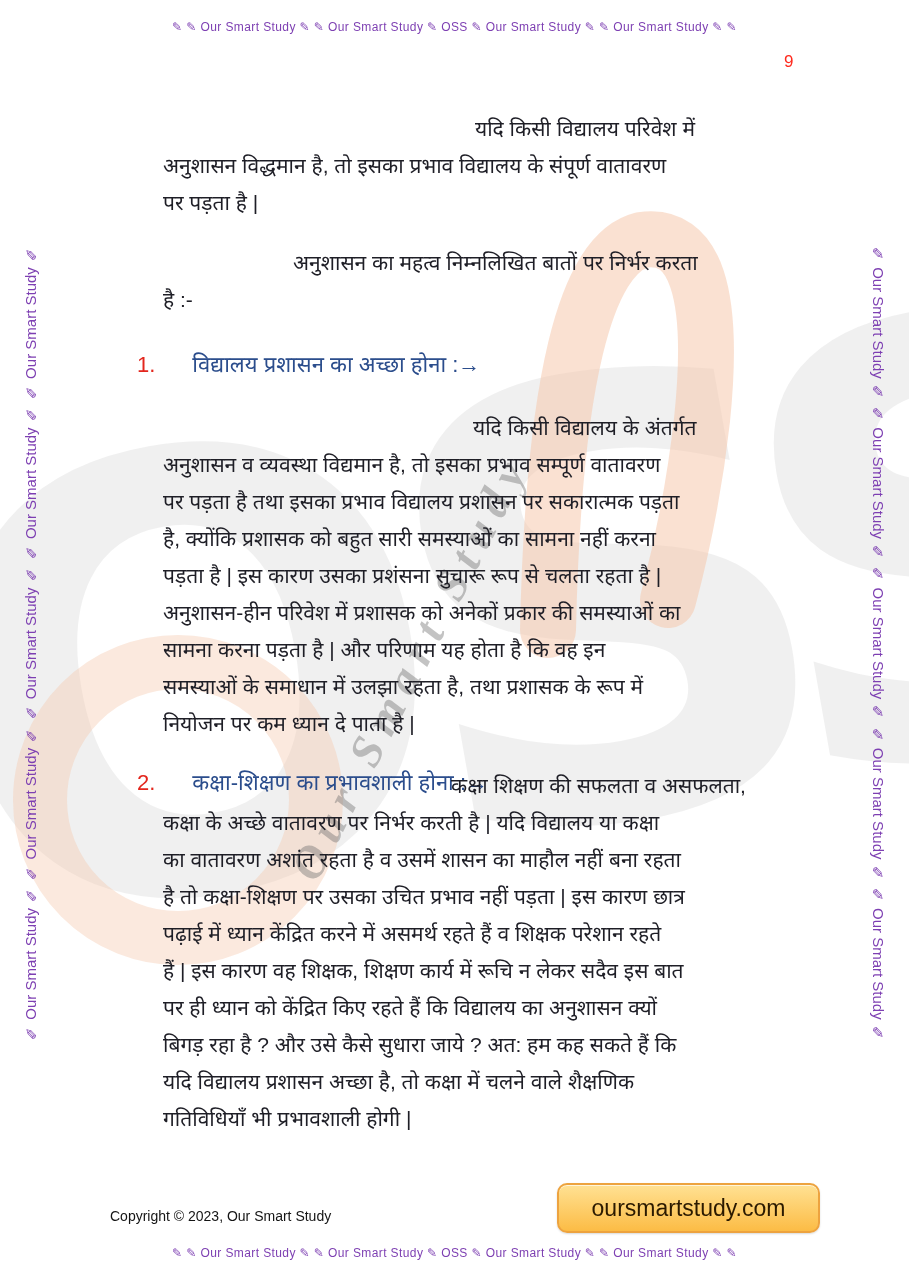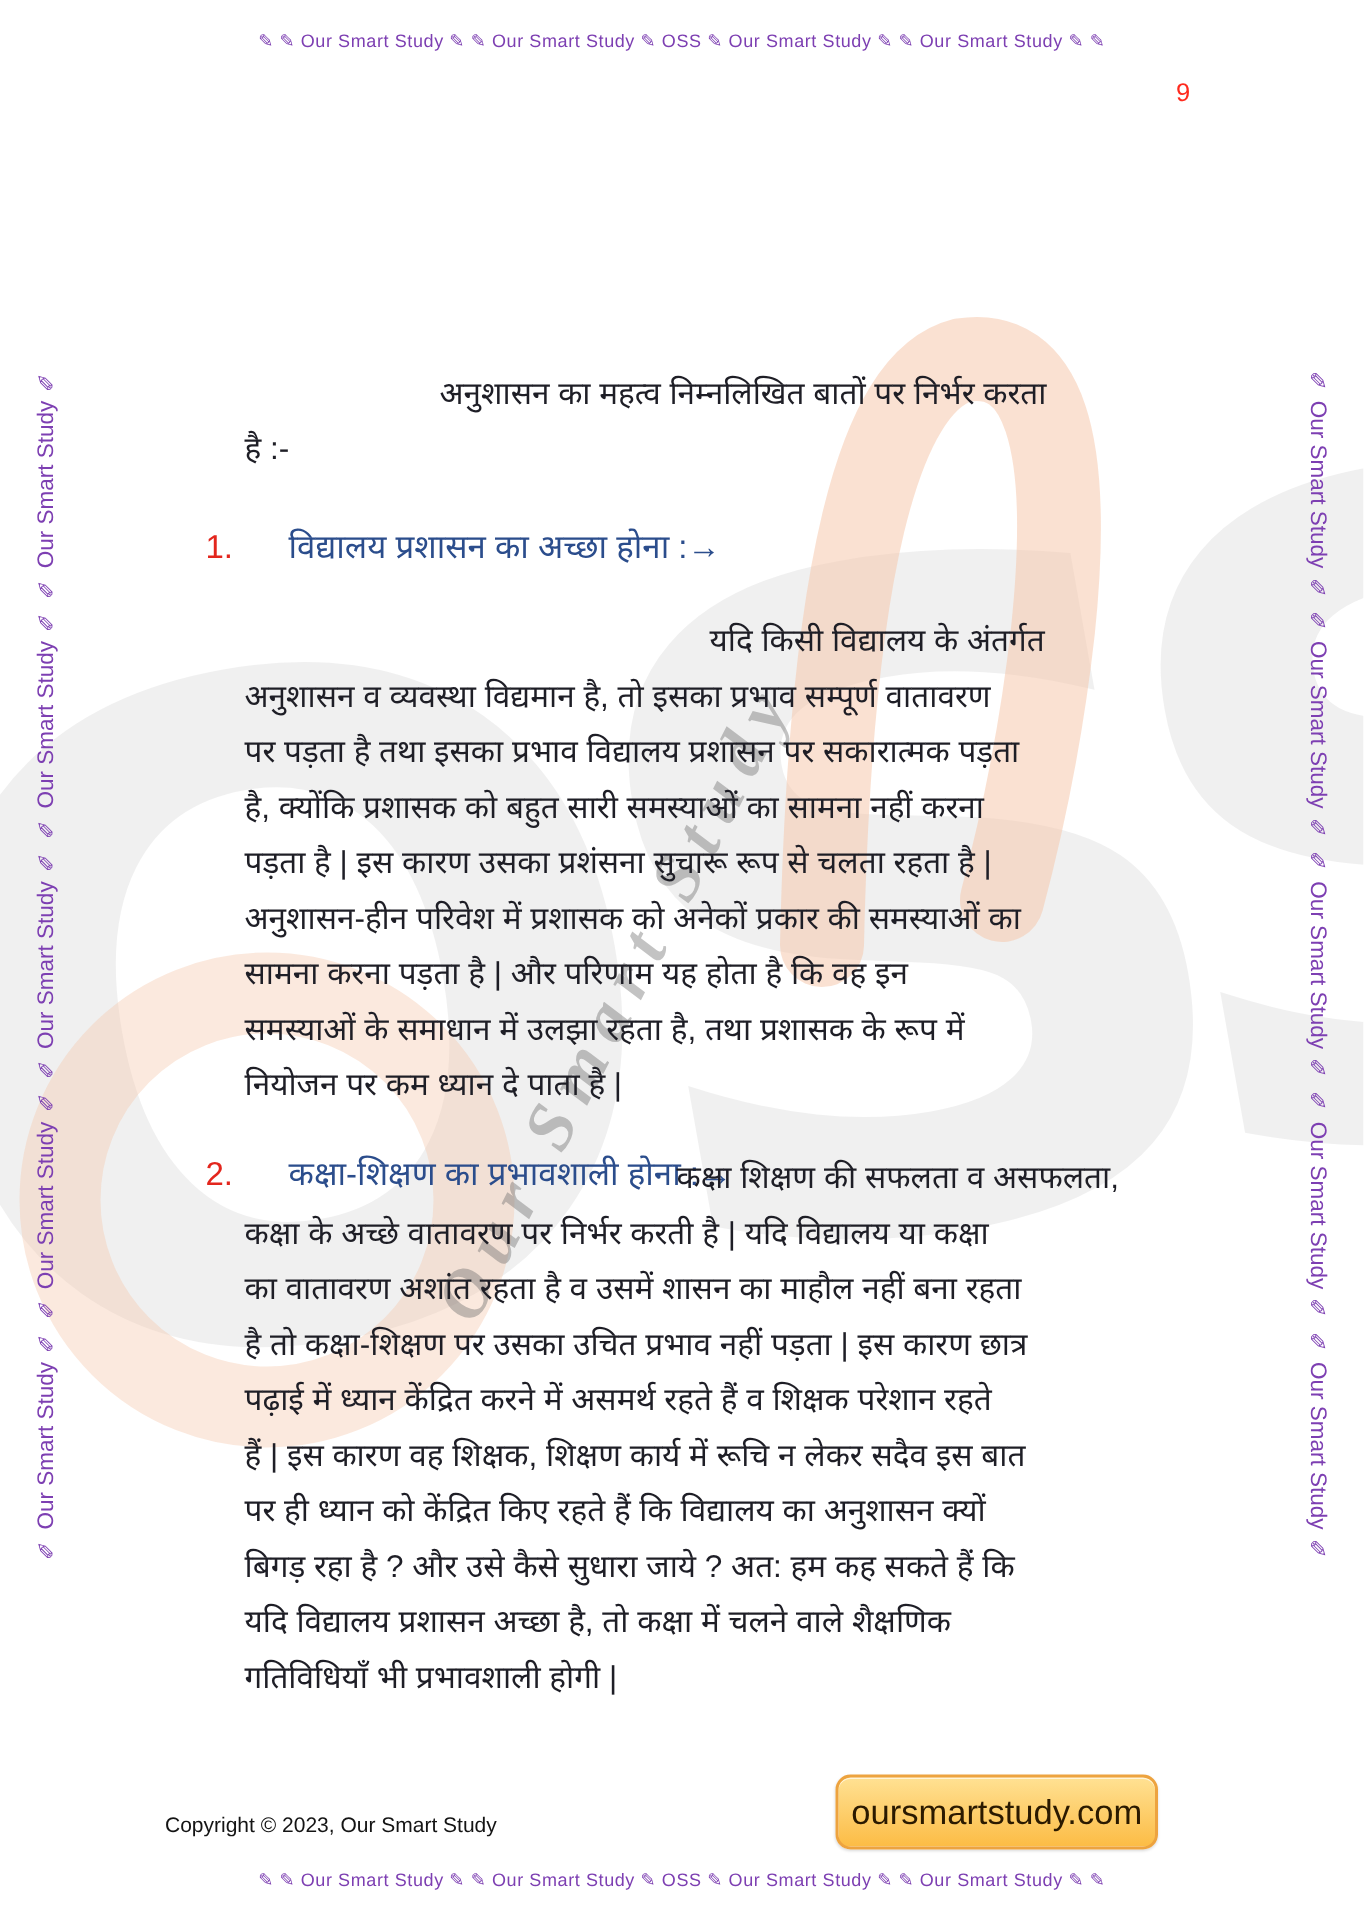--- a/index.html
+++ b/index.html
@@ -55,21 +55,21 @@
   }
   .sec-num  { color:#e3261d; }
   .sec-title{ color:#2b4d8c;margin-left:28px; }
   .sec1-head { top:350px; }
   .sec2-head { top:768px; }
   .sec1-body { top:409px; text-indent:310px; }
   .sec2-body { top:767px; text-indent:288px; }
   
   .copyright { position:absolute; left:110px; top:1208px; font-size:14px; color:#141414; }
   .badge {
-    position:absolute; left:557px; top:1183px; width:215px; height:50px;
+    position:absolute; left:557px; top:1183px; width:263px; height:50px;
     background:linear-gradient(#ffe193,#fcbc45);
     border:2px solid #eda33f; border-radius:10px;
     box-shadow:inset 0 1px 0 rgba(255,255,255,.65), 0 1px 2px rgba(0,0,0,.15);
     display:flex; align-items:center; justify-content:center;
     font-size:23px; color:#2b1a00; cursor:pointer;
   }
 </style>
 </head>
 <body>
 
@@ -86,20 +86,23 @@
   <div class="border-h border-bottom">✎ ✎ Our Smart Study ✎ ✎ Our Smart Study ✎ OSS ✎ Our Smart Study ✎ ✎ Our Smart Study ✎ ✎</div>
   <div class="border-v border-left">
     <span>✎ Our Smart Study ✎ ✎ Our Smart Study ✎ ✎ Our Smart Study ✎ ✎ Our Smart Study ✎ ✎ Our Smart Study ✎</span>
   </div>
   <div class="border-v border-right">
     <span>✎ Our Smart Study ✎ ✎ Our Smart Study ✎ ✎ Our Smart Study ✎ ✎ Our Smart Study ✎ ✎ Our Smart Study ✎</span>
   </div>
 
   <div class="pagenum">9</div>
 
+  <div class="para para-intro">यदि किसी विद्यालय परिवेश में
+अनुशासन विद्धमान है, तो इसका प्रभाव विद्यालय के संपूर्ण वातावरण
+पर पड़ता है |</div>
   <div class="para para-importance">अनुशासन का महत्व निम्नलिखित बातों पर निर्भर करता
 है :-</div>
 
   <div class="section-head sec1-head">
     <span class="sec-num">1.</span>
     <span class="sec-title">विद्यालय प्रशासन का अच्छा होना :→</span>
   </div>
   <div class="para sec1-body">यदि किसी विद्यालय के अंतर्गत
 अनुशासन व व्यवस्था विद्यमान है, तो इसका प्रभाव सम्पूर्ण वातावरण
 पर पड़ता है तथा इसका प्रभाव विद्यालय प्रशासन पर सकारात्मक पड़ता

